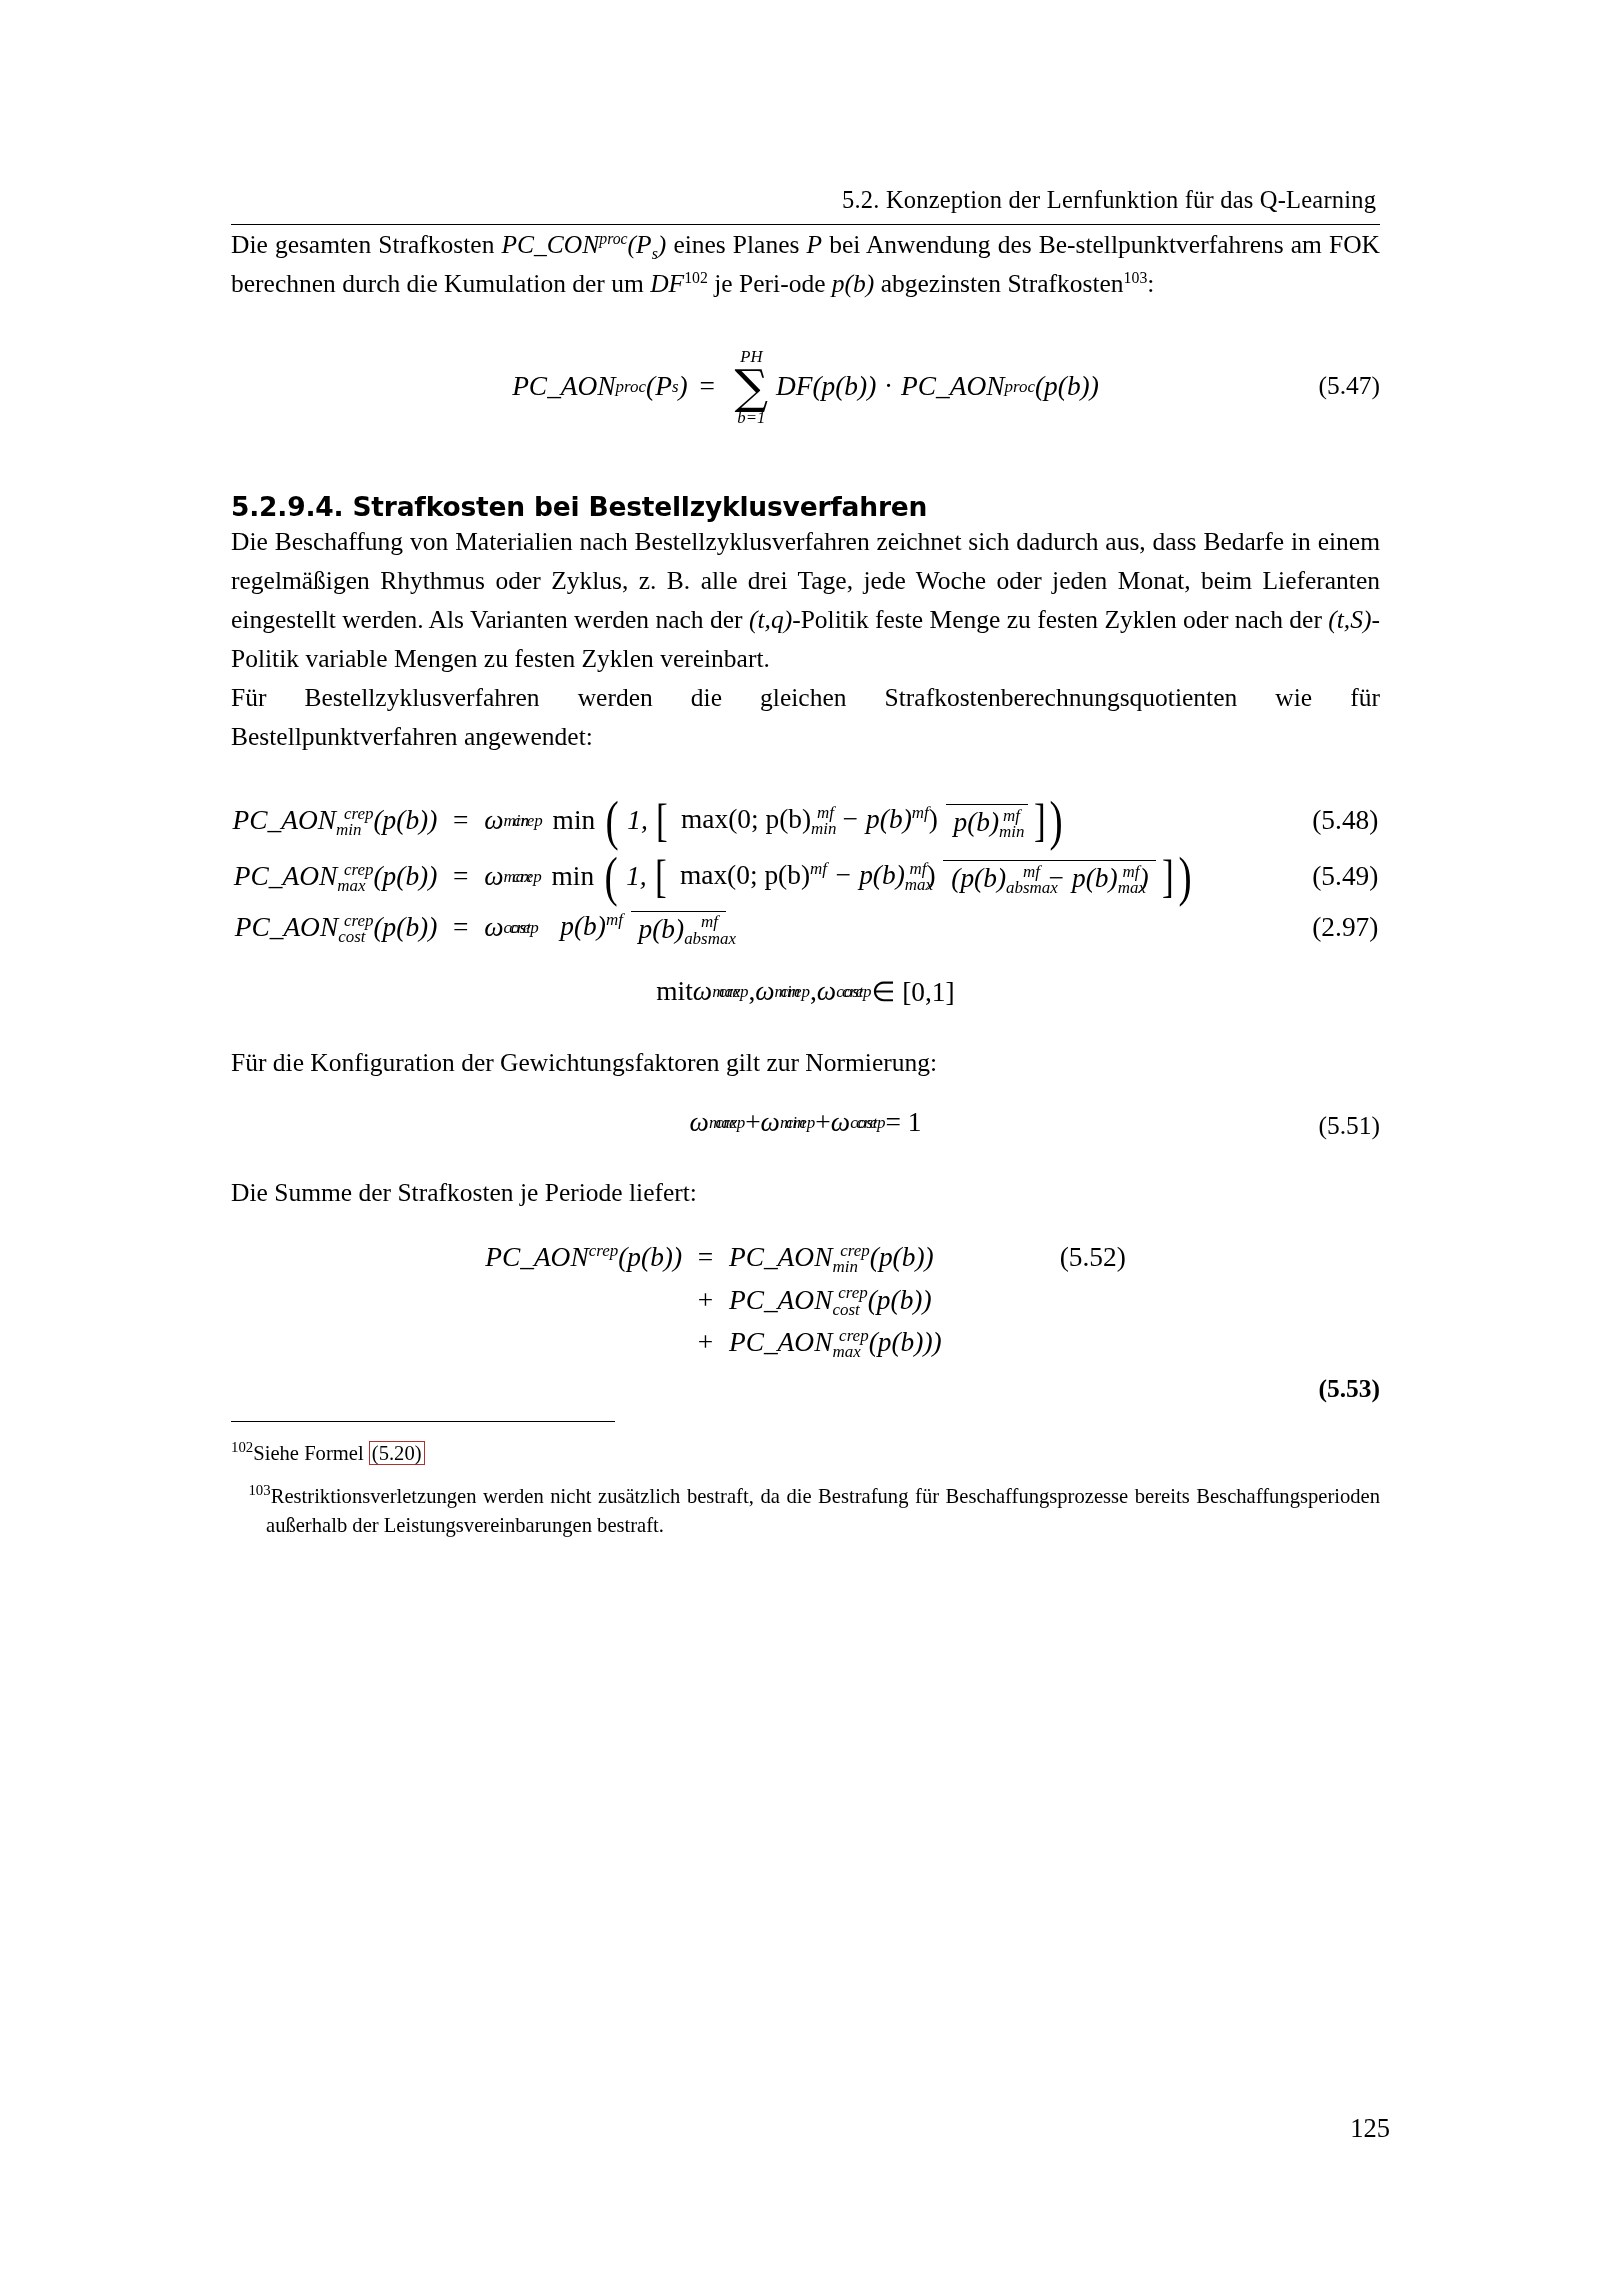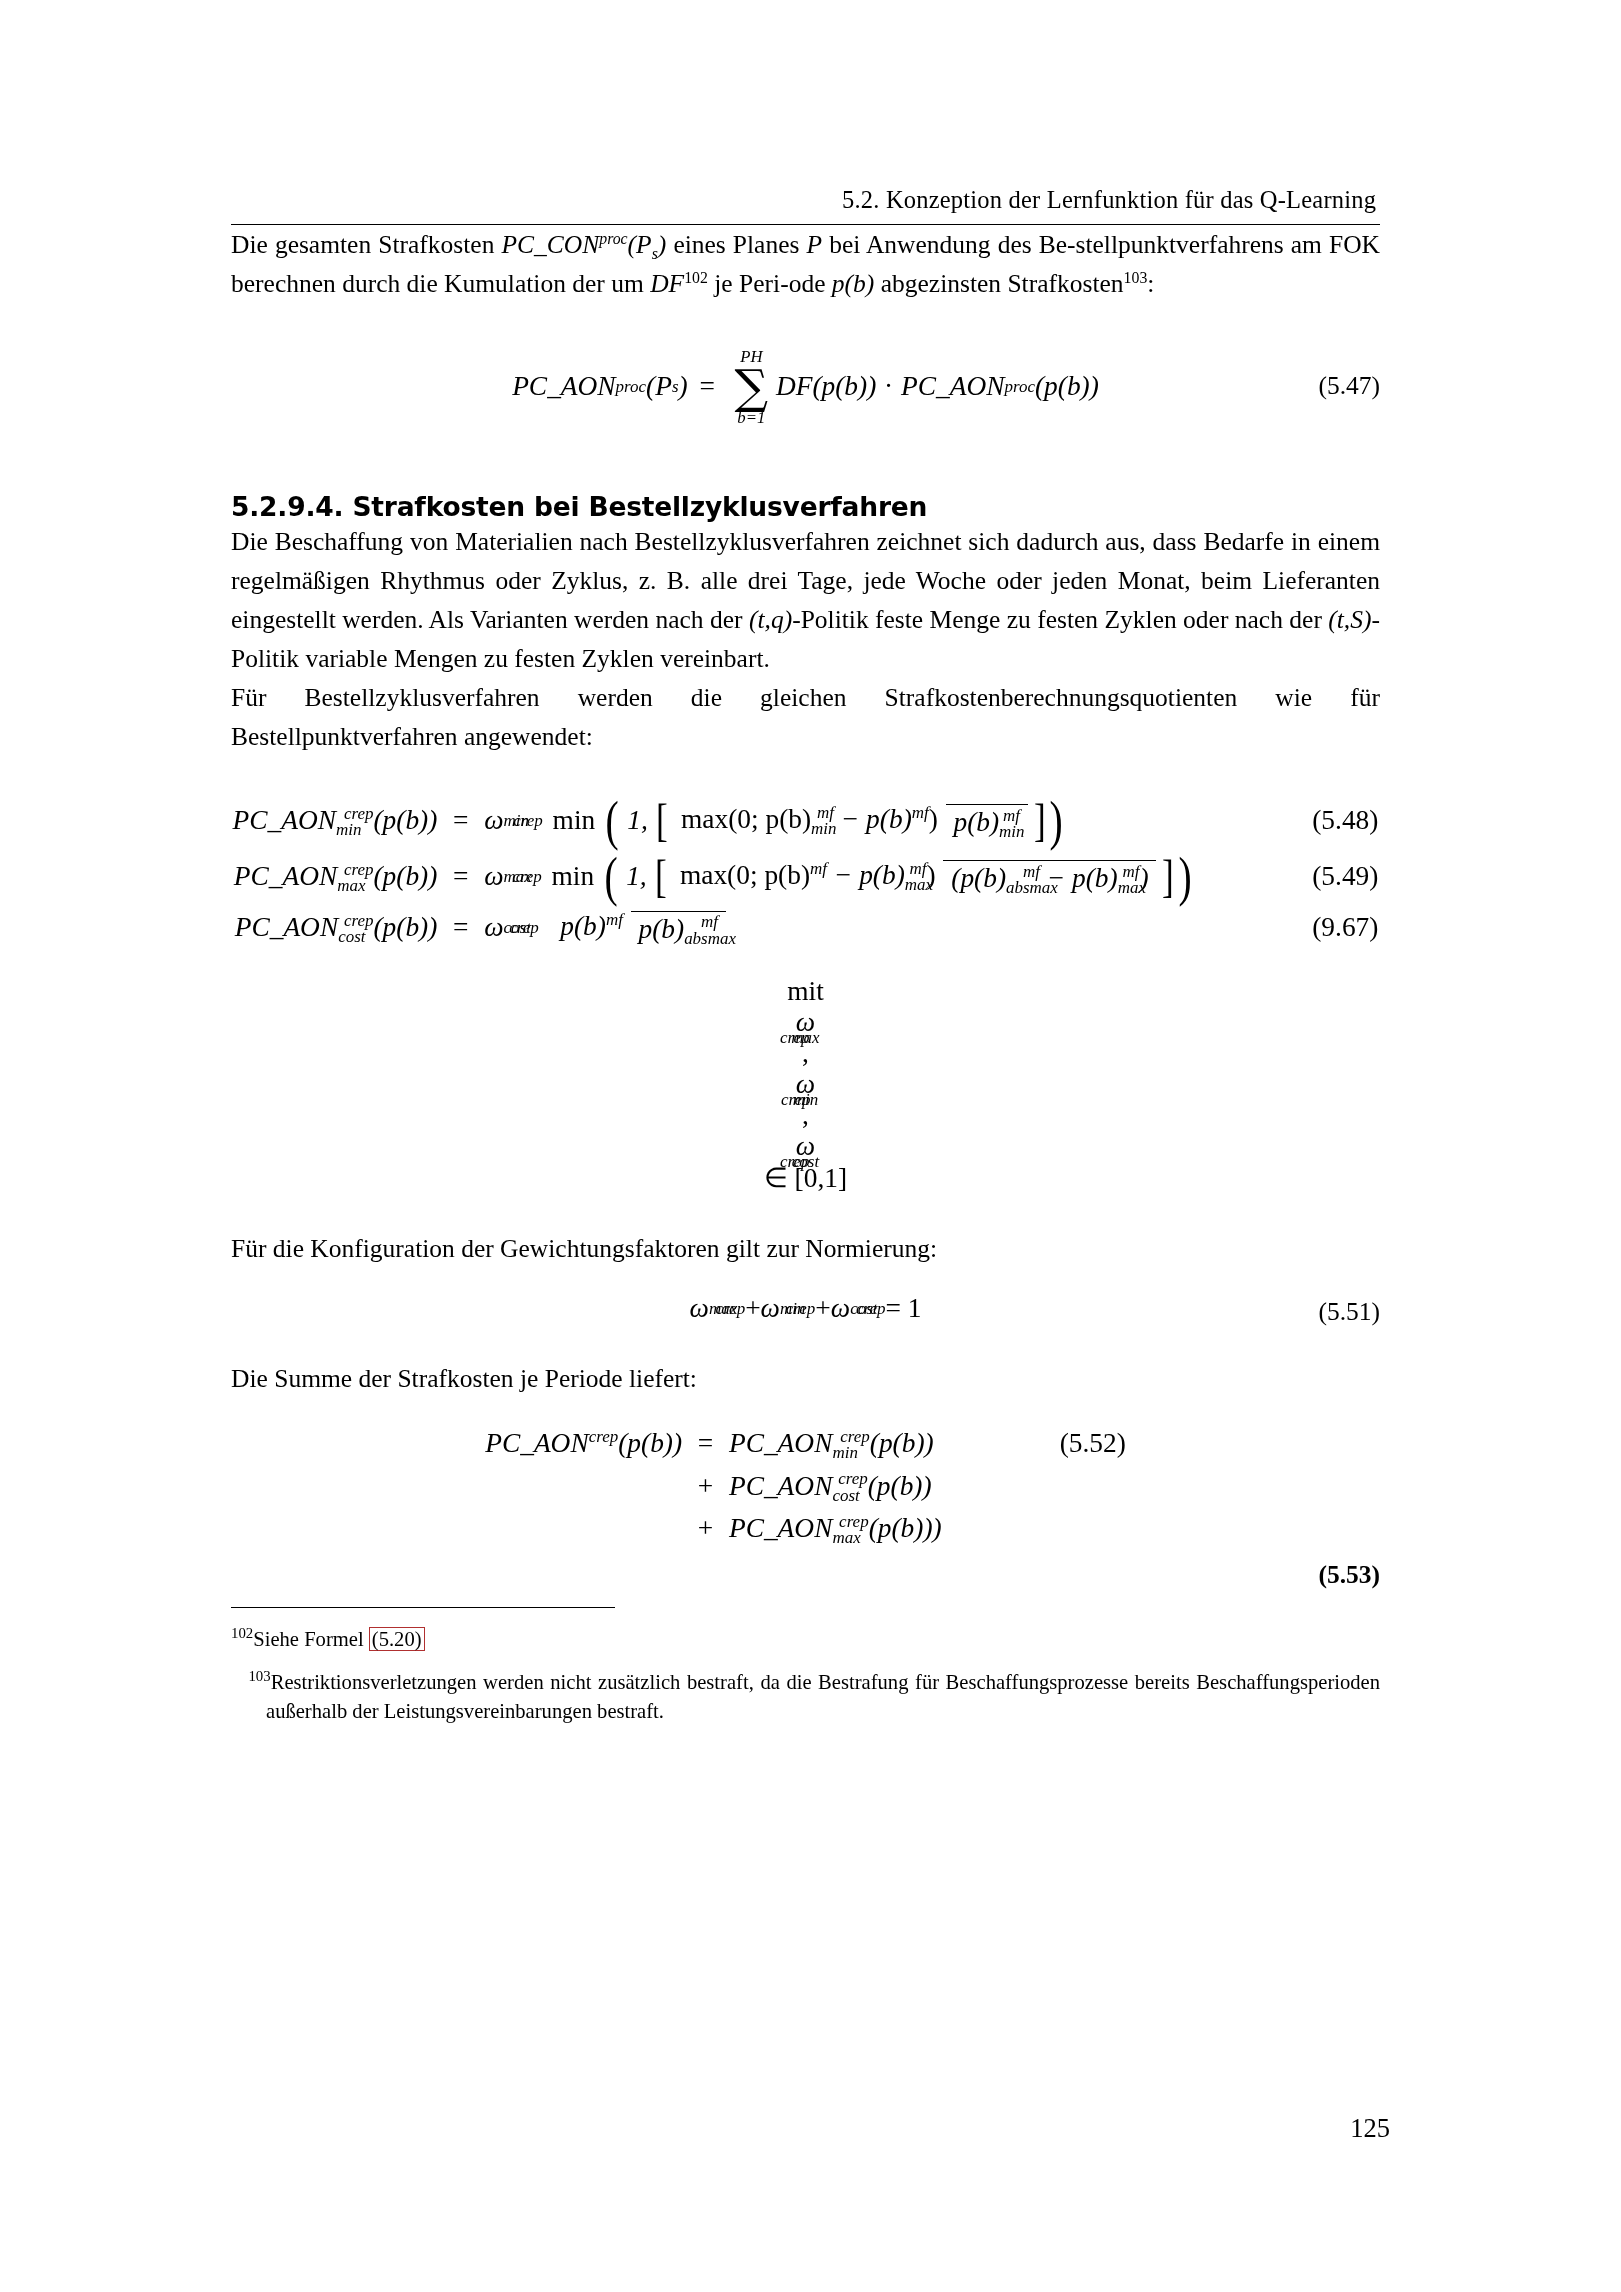--- a/index.html
+++ b/index.html
@@ -281,27 +281,27 @@
               <span>ω</span>
                   <sub>cost</sub>
                   <sup style="margin-left:-21.6px">crep</sup>
               <span class="frac" style="margin-left:13.7px;">
                 <span class="num"><span>p(b)</span><sup>mf</sup></span>
                 <span class="den"><span>p(b)</span><sub>absmax</sub><sup style="margin-left:-35px">mf</sup></span>
               </span>
             </span>
           </td>
           <td></td>
-          <td class="mi-up" style="text-align:right; font-style:normal;">(9.67)</td>
+          <td class="mi-up" style="text-align:right; font-style:normal;">(2.97)</td>
         </tr>
       </tbody>
         </table>
     </div>
 
-    <div class="mathline" style="margin-top:25.5px;flex-direction:column;">
+    <div class="mathline" style="margin-top:25.5px;">
       <span class="mi-up">mit </span>
       <span>ω</span>
         <sub>max</sub>
         <sup style="margin-left:-21.6px">crep</sup>
       <span class="mi-up">,</span>
       <span>ω</span>
         <sub>min</sub>
         <sup style="margin-left:-19.6px">crep</sup>
       <span class="mi-up">,</span>
       <span>ω</span>

